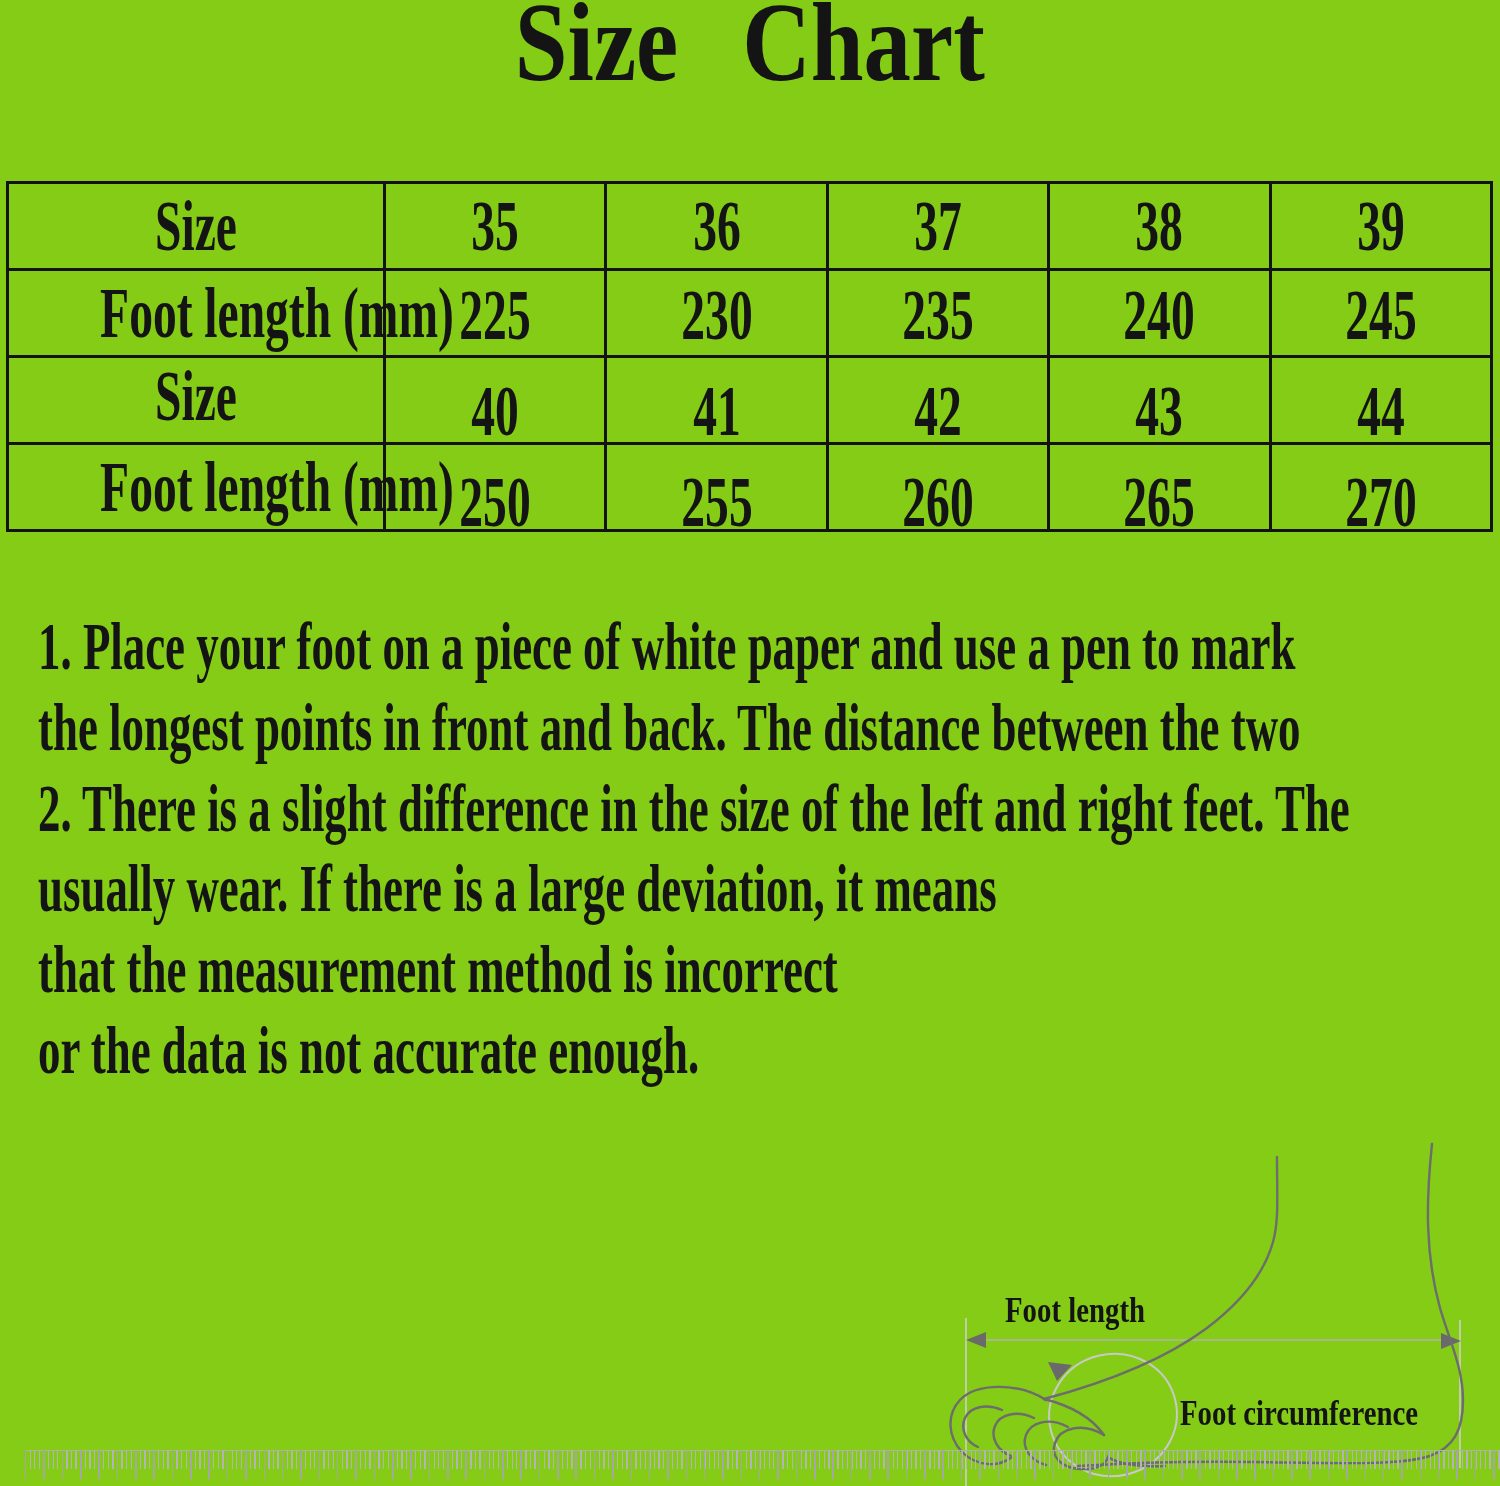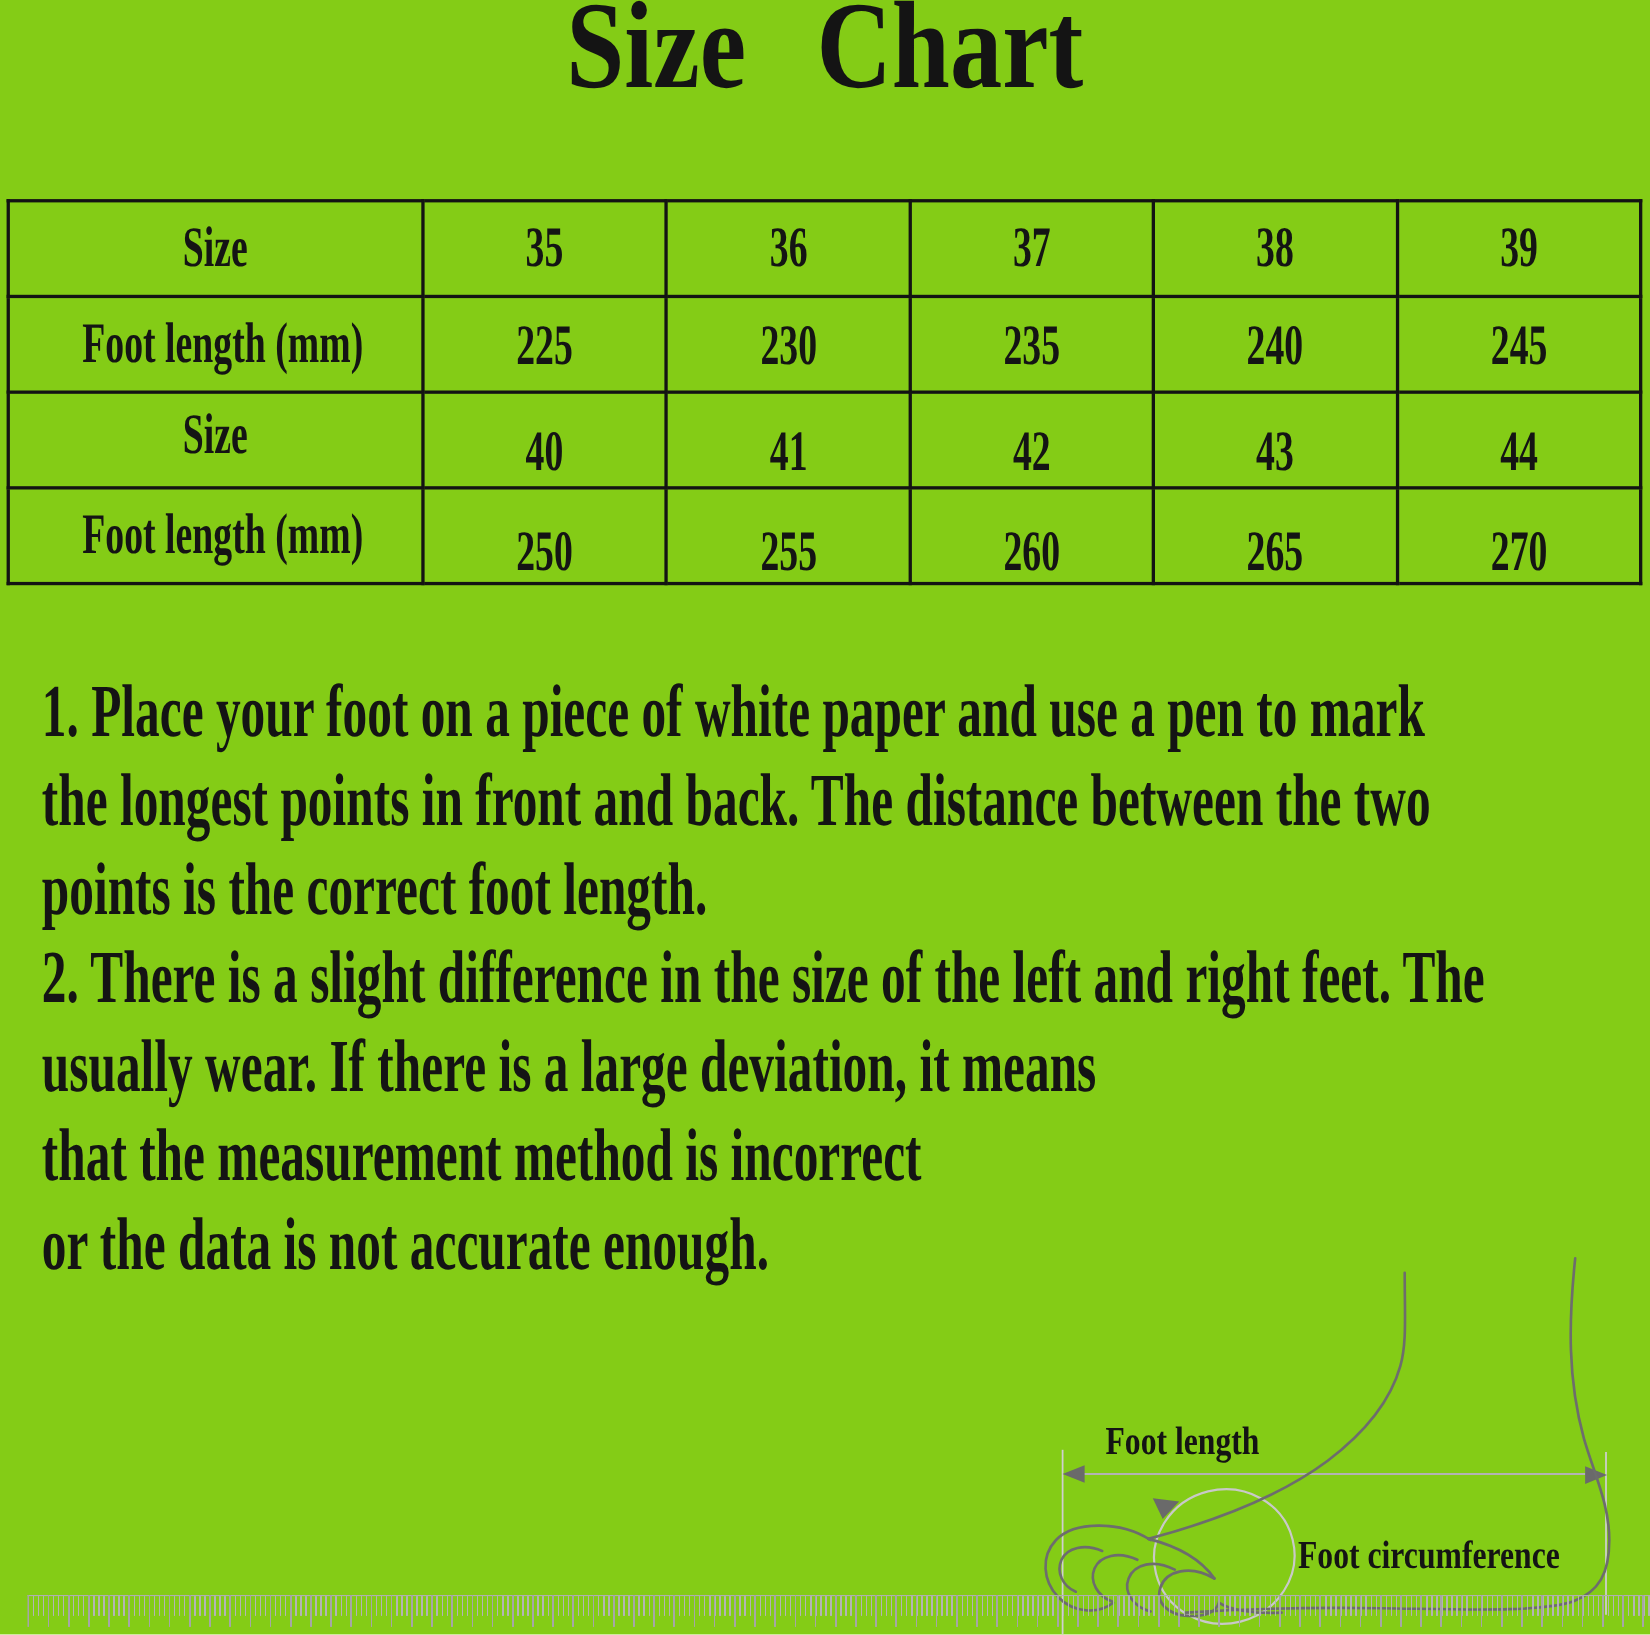--- a/index.html
+++ b/index.html
@@ -14,21 +14,21 @@
   }
   .title .sx{display:inline-block;transform:scaleX(0.84);transform-origin:center;word-spacing:48px;}
   
   .size-table{
     position:absolute;left:6px;top:181px;width:1487px;height:339px;
     border-collapse:collapse;table-layout:fixed;
   }
   .size-table td{
     border:3px solid var(--table-border,#131313);
     text-align:center;vertical-align:middle;
-    font-weight:bold;font-size:52px;line-height:1;padding:0;height:84px;
+    font-weight:bold;font-size:72px;line-height:1;padding:0;height:84px;
   }
   .size-table td.lab{width:374px;}
   .cx{display:inline-block;transform:scaleX(0.66);transform-origin:center;white-space:nowrap;}
   .r1 .val .cx{transform:translateY(2px) scaleX(0.66);}
   .r2 .lab .cx{transform:translateY(-4px) scaleX(0.66);}
   .r2 .val .cx{transform:translateY(11px) scaleX(0.66);}
   .r3 .val .cx{transform:translateY(15px) scaleX(0.66);}
   
   .instructions{position:absolute;left:38px;top:607px;right:0;font-weight:bold;font-size:68px;}
   .instr-line{height:80.75px;display:flex;}
@@ -102,23 +102,20 @@
   </table>
 
   <div class="instructions">
       <div class="instr-line">
         <span class="cxl">1. Place your foot on a piece of white paper and use a pen to mark</span>
       </div>
       <div class="instr-line">
         <span class="cxl">the longest points in front and back. The distance between the two</span>
       </div>
       <div class="instr-line">
-        <span class="cxl">points is the correct foot length.</span>
-      </div>
-      <div class="instr-line">
         <span class="cxl">2. There is a slight difference in the size of the left and right feet. The</span>
       </div>
       <div class="instr-line">
         <span class="cxl">usually wear. If there is a large deviation, it means</span>
       </div>
       <div class="instr-line">
         <span class="cxl">that the measurement method is incorrect</span>
       </div>
       <div class="instr-line">
         <span class="cxl">or the data is not accurate enough.</span>

